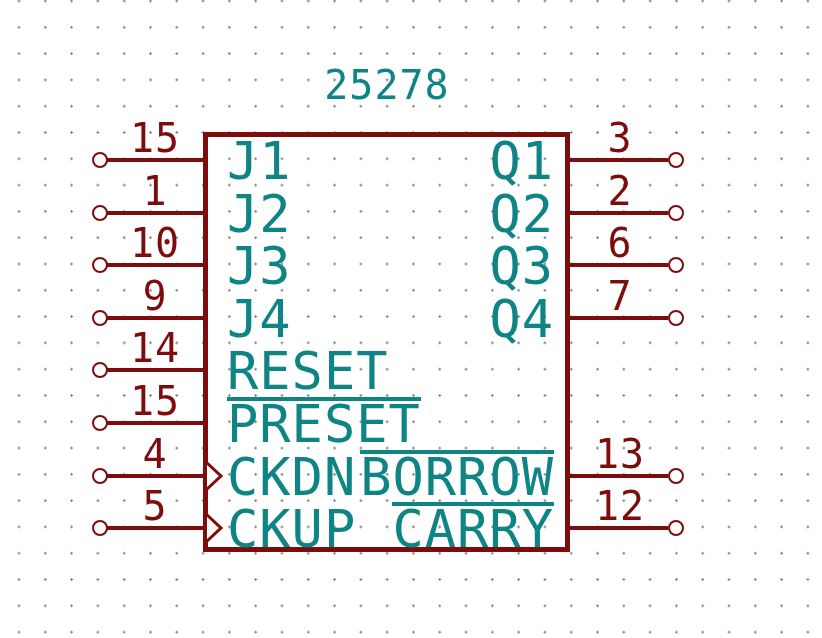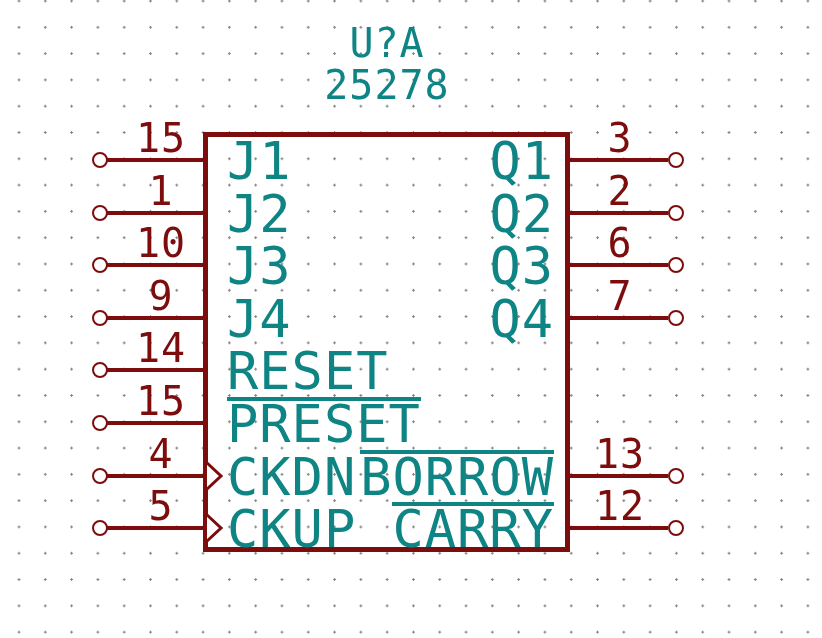--- a/index.html
+++ b/index.html
@@ -55,21 +55,21 @@
     background:#fff;
   }
   .left  .pin-circle { left:92px; }
   .right .pin-circle { left:668px; }
 
   .pin-number {
     position:absolute; top:-42px;
     font-size:40px; line-height:40px;
     text-align:center;
   }
-  .left  .pin-number { left:113px; width:96px; }
+  .left  .pin-number { left:107px; width:96px; }
   .right .pin-number { left:572px; width:96px; }
 
   .pin-name {
     position:absolute; top:-19px;
     font-size:52px; line-height:40px;
     white-space:nowrap;
   }
   .left  .pin-name { left:227px; }
   .right .pin-name { right:268px; }
 
@@ -84,21 +84,20 @@
     width:18px; height:28px;
   }
 </style>
 </head>
 <body>
 
 <div id="canvas">
 
   <div id="symbol-body"></div>
 
-  <div id="ref-label" class="title-line teal">U?A</div>
   <div id="val-label" class="title-line teal">25278</div>
 
   <div class="pin left row0">
     <span class="pin-circle"></span>
     <span class="pin-line"></span>
     <span class="pin-number red">15</span>
     <span class="pin-name teal">J1</span>
   </div>
   <div class="pin left row1">
     <span class="pin-circle"></span>

